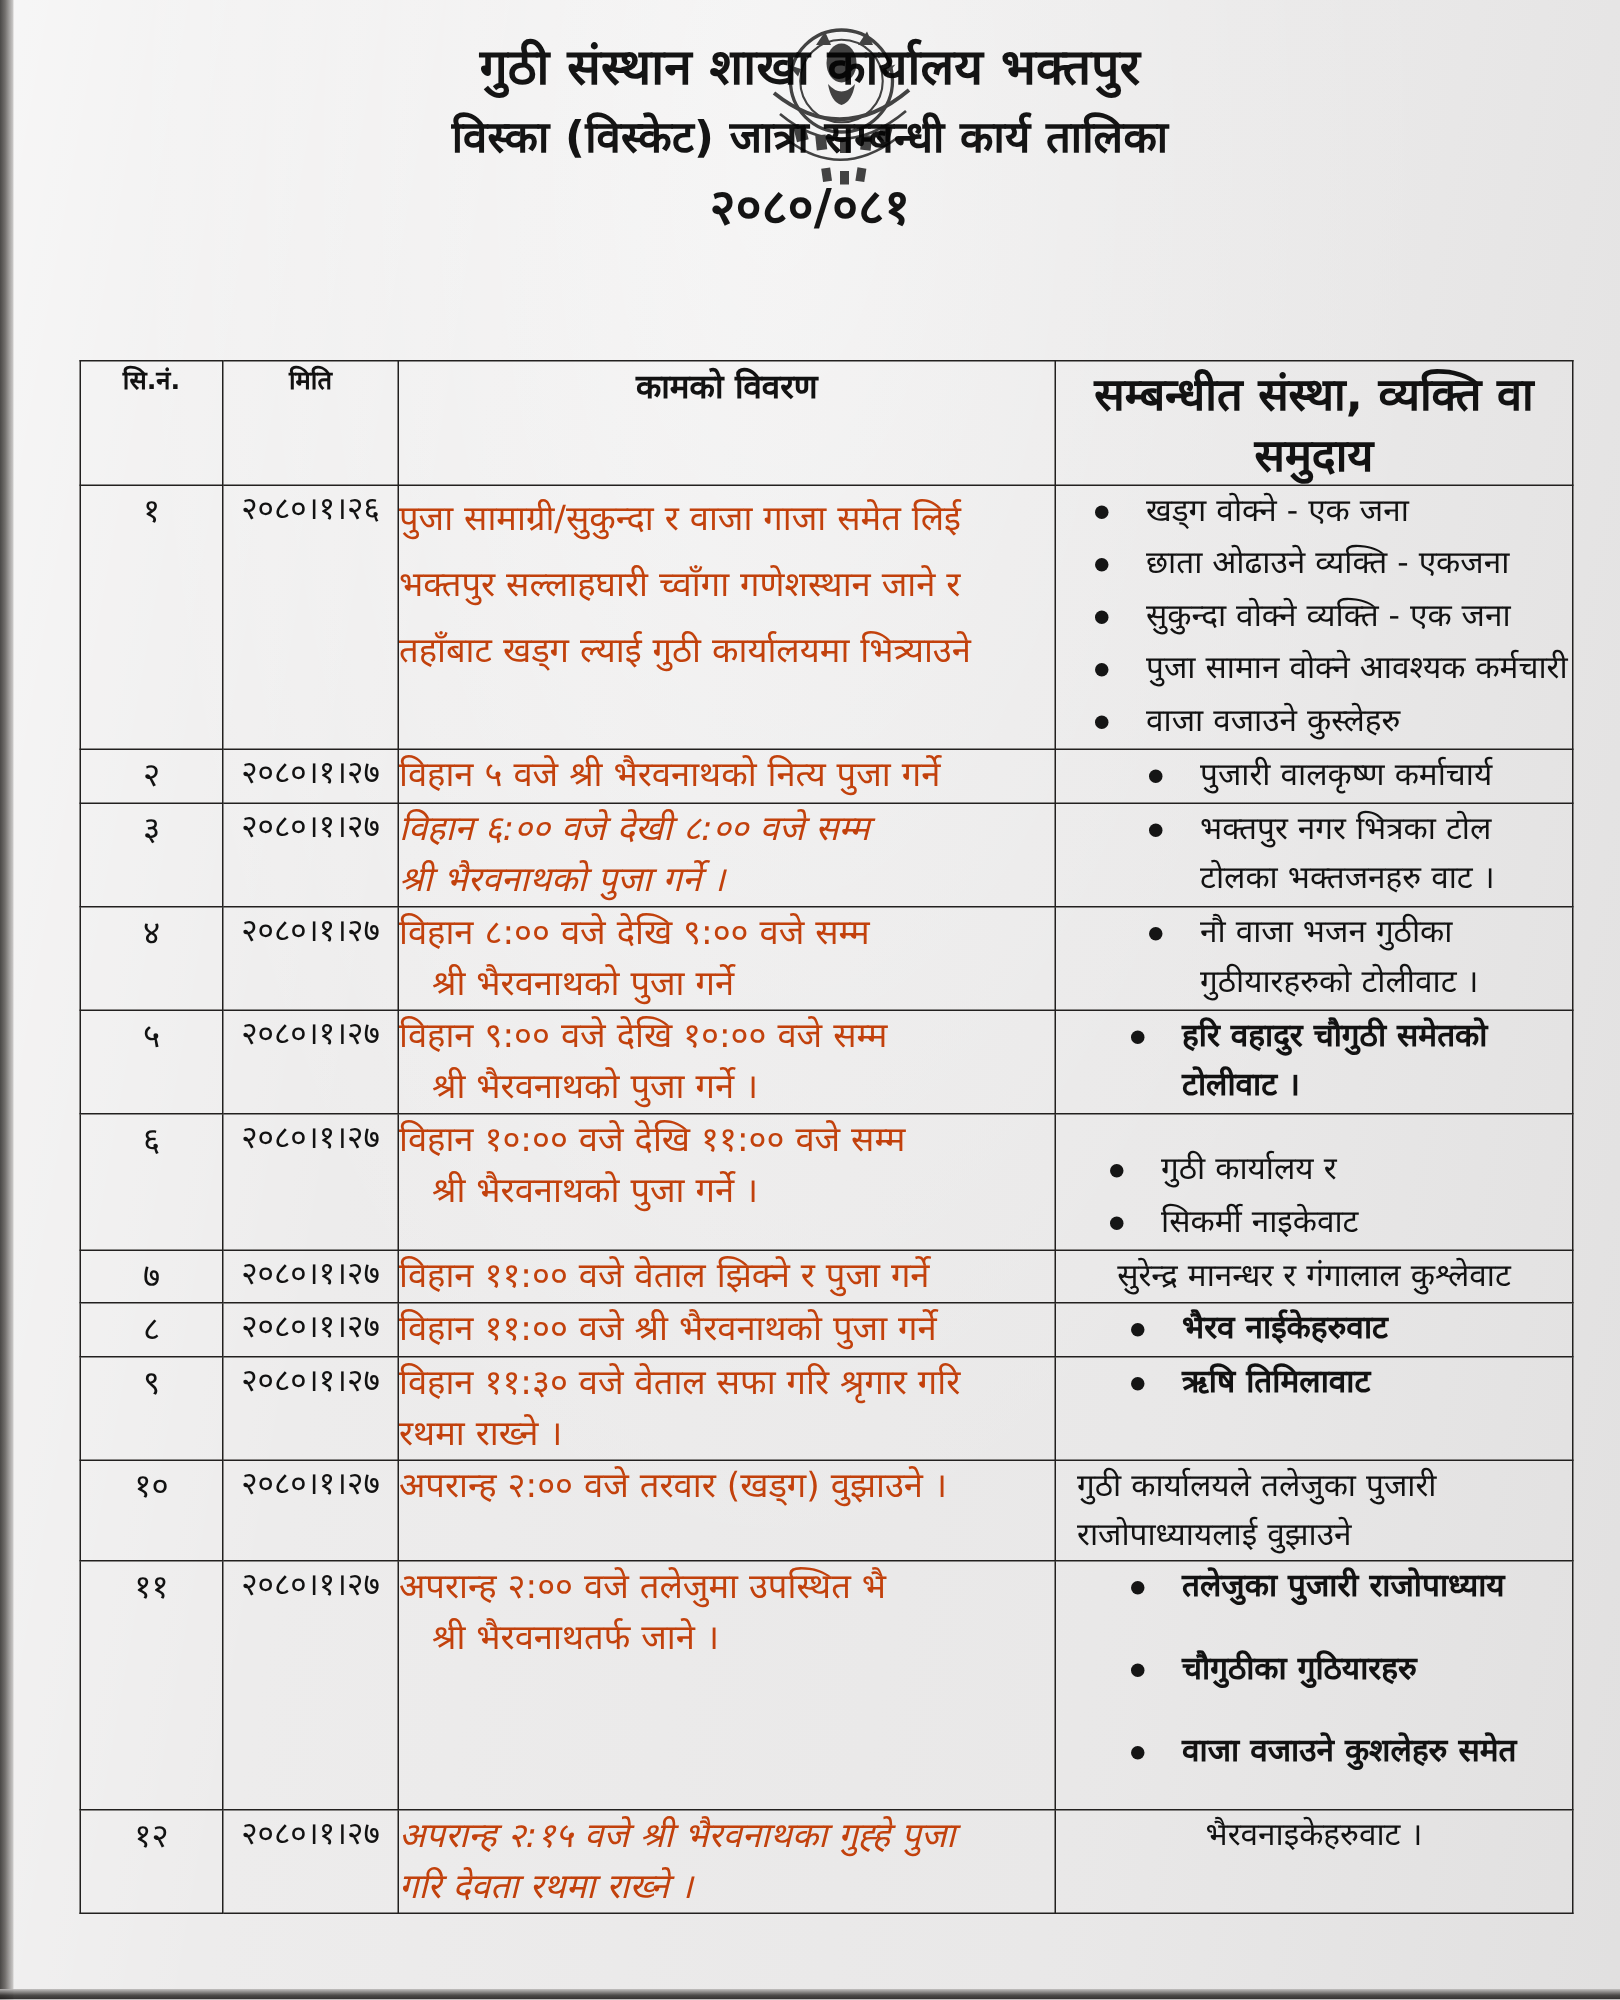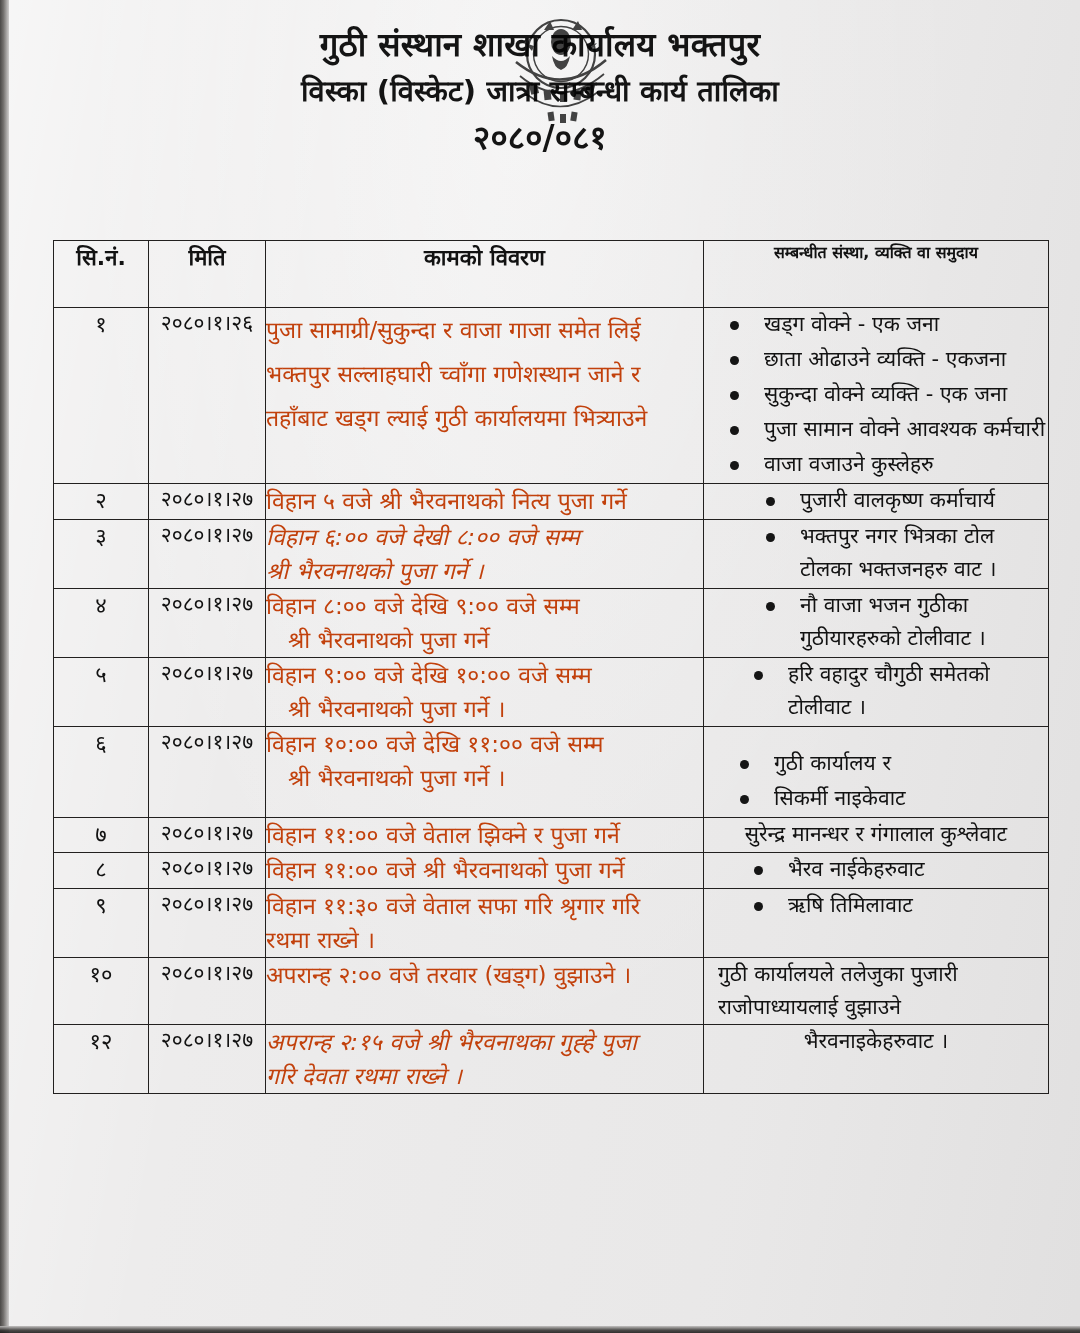--- a/index.html
+++ b/index.html
@@ -95,23 +95,23 @@
 
   th.h-cell {
     height: 66px;
     vertical-align: top;
     text-align: center;
     font-weight: 700;
     font-size: 21px;
     padding-top: 6px;
     color: #121212;
   }
-  th.h-sn, th.h-date { font-size: 22px; }
+  th.h-sn, th.h-date { font-size: 17px; }
   th.h-desc { font-size: 22px; }
-  th.h-org  { font-size: 16px; text-align: center; }
+  th.h-org  { font-size: 30px; text-align: center; }
 
   td.sn {
     text-align: center;
     font-size: 22px;
     padding-top: 10px;
     color: #121212;
   }
   td.date {
     text-align: center;
     font-size: 21px;
@@ -150,21 +150,21 @@
     content: "";
     position: absolute;
     left: 0;
     top: 13px;
     width: 9px;
     height: 9px;
     border-radius: 50%;
     background: #151515;
   }
   td.org ul.wide { padding-left: 36px; margin-top: 20px; }
-  td.org ul.wider { padding-left: 50px; }
+  td.org ul.wider { padding-left: 50px; font-weight: bold; }
   td.org ul.widest { padding-left: 62px; }
   td.org ul.loose li { margin-bottom: 22px; }
   td.org p.plain {
     margin: 0;
     text-align: center;
   }
   td.org p.plain.left { text-align: left; padding-left: 14px; }
 </style>
 </head>
 <body>
@@ -354,20 +354,35 @@
         <td class="sn">१०</td>
         <td class="date">२०८०।१।२७</td>
         <td class="desc">
           <p>अपरान्ह २:०० वजे तरवार (खड्ग) वुझाउने ।</p>
         </td>
         <td class="org">
           <p class="plain left">गुठी कार्यालयले तलेजुका पुजारी राजोपाध्यायलाई वुझाउने</p>
         </td>
       </tr>
 
+      <tr>
+        <td class="sn">११</td>
+        <td class="date">२०८०।१।२७</td>
+        <td class="desc">
+          <p>अपरान्ह २:०० वजे तलेजुमा उपस्थित भै</p>
+          <p class="ind">श्री भैरवनाथतर्फ जाने ।</p>
+        </td>
+        <td class="org">
+          <ul class="wider loose">
+            <li>तलेजुका पुजारी राजोपाध्याय</li>
+            <li>चौगुठीका गुठियारहरु</li>
+            <li>वाजा वजाउने कुशलेहरु समेत</li>
+          </ul>
+        </td>
+      </tr>
 
       <tr>
         <td class="sn">१२</td>
         <td class="date">२०८०।१।२७</td>
         <td class="desc justify">
           <p>अपरान्ह २:१५ वजे श्री भैरवनाथका गुह्हे पुजा</p>
           <p>गरि देवता रथमा राख्ने ।</p>
         </td>
         <td class="org">
           <p class="plain">भैरवनाइकेहरुवाट ।</p>

